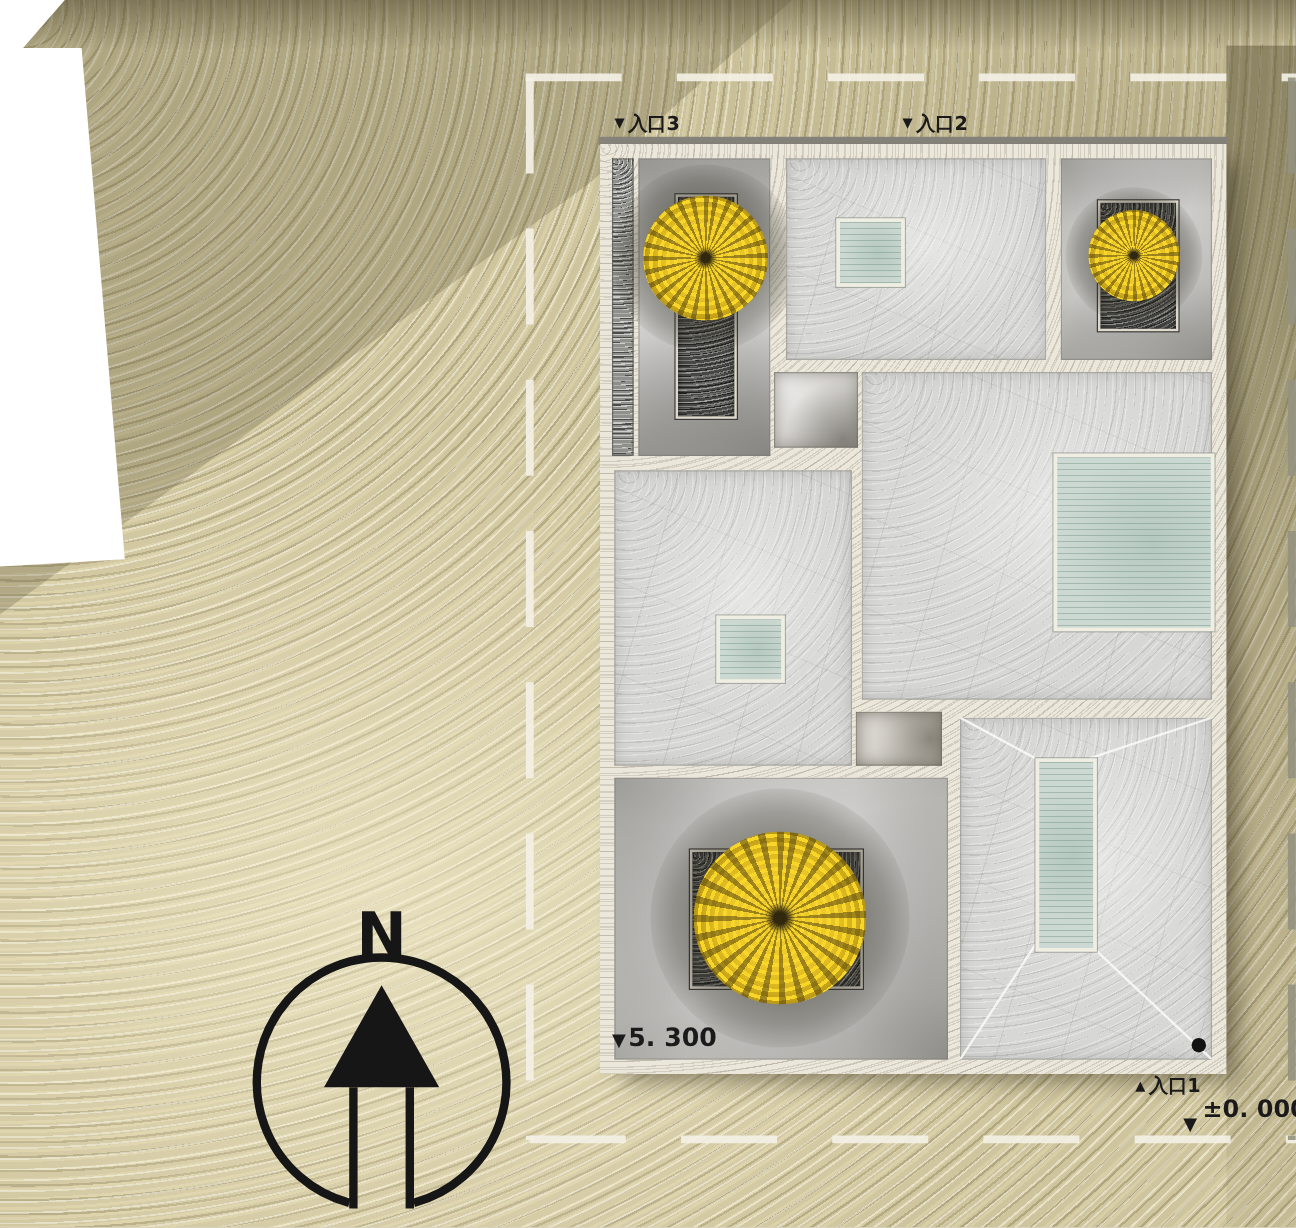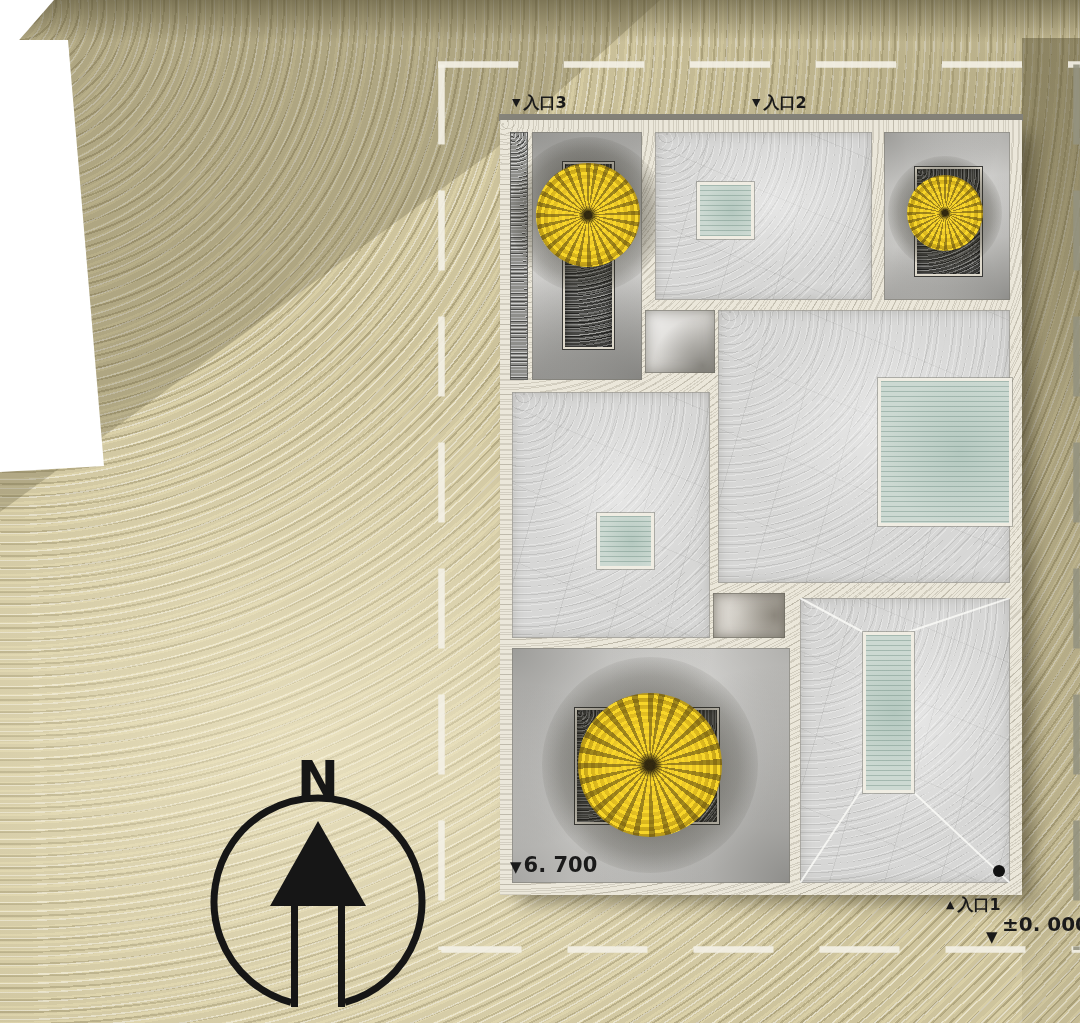--- a/index.html
+++ b/index.html
@@ -214,21 +214,21 @@
     <span>入口2</span>
   </div>
 
   <div id="label-entrance-1" class="abs entrance-label">
     <span class="marker">▲</span>
     <span>入口1</span>
   </div>
 
   <div id="label-roof-elev" class="abs elev-label">
     <span class="marker">▼</span>
-    <span class="value">6. 700</span>
+    <span class="value">5. 300</span>
   </div>
 
   <div id="label-ground-elev" class="abs elev-label">
     <span class="value">±0. 000</span>
     <span class="marker">▼</span>
   </div>
 
   <svg id="north-svg" class="abs" width="235" height="288" viewBox="0 0 235 288">
     <path d="M 86.1 267.4 A 104 104 0 1 1 139.9 267.4" stroke="#161616" stroke-width="7" fill="none"></path>
     <polygon points="113,86 161,171 65,171" fill="#161616"></polygon>

